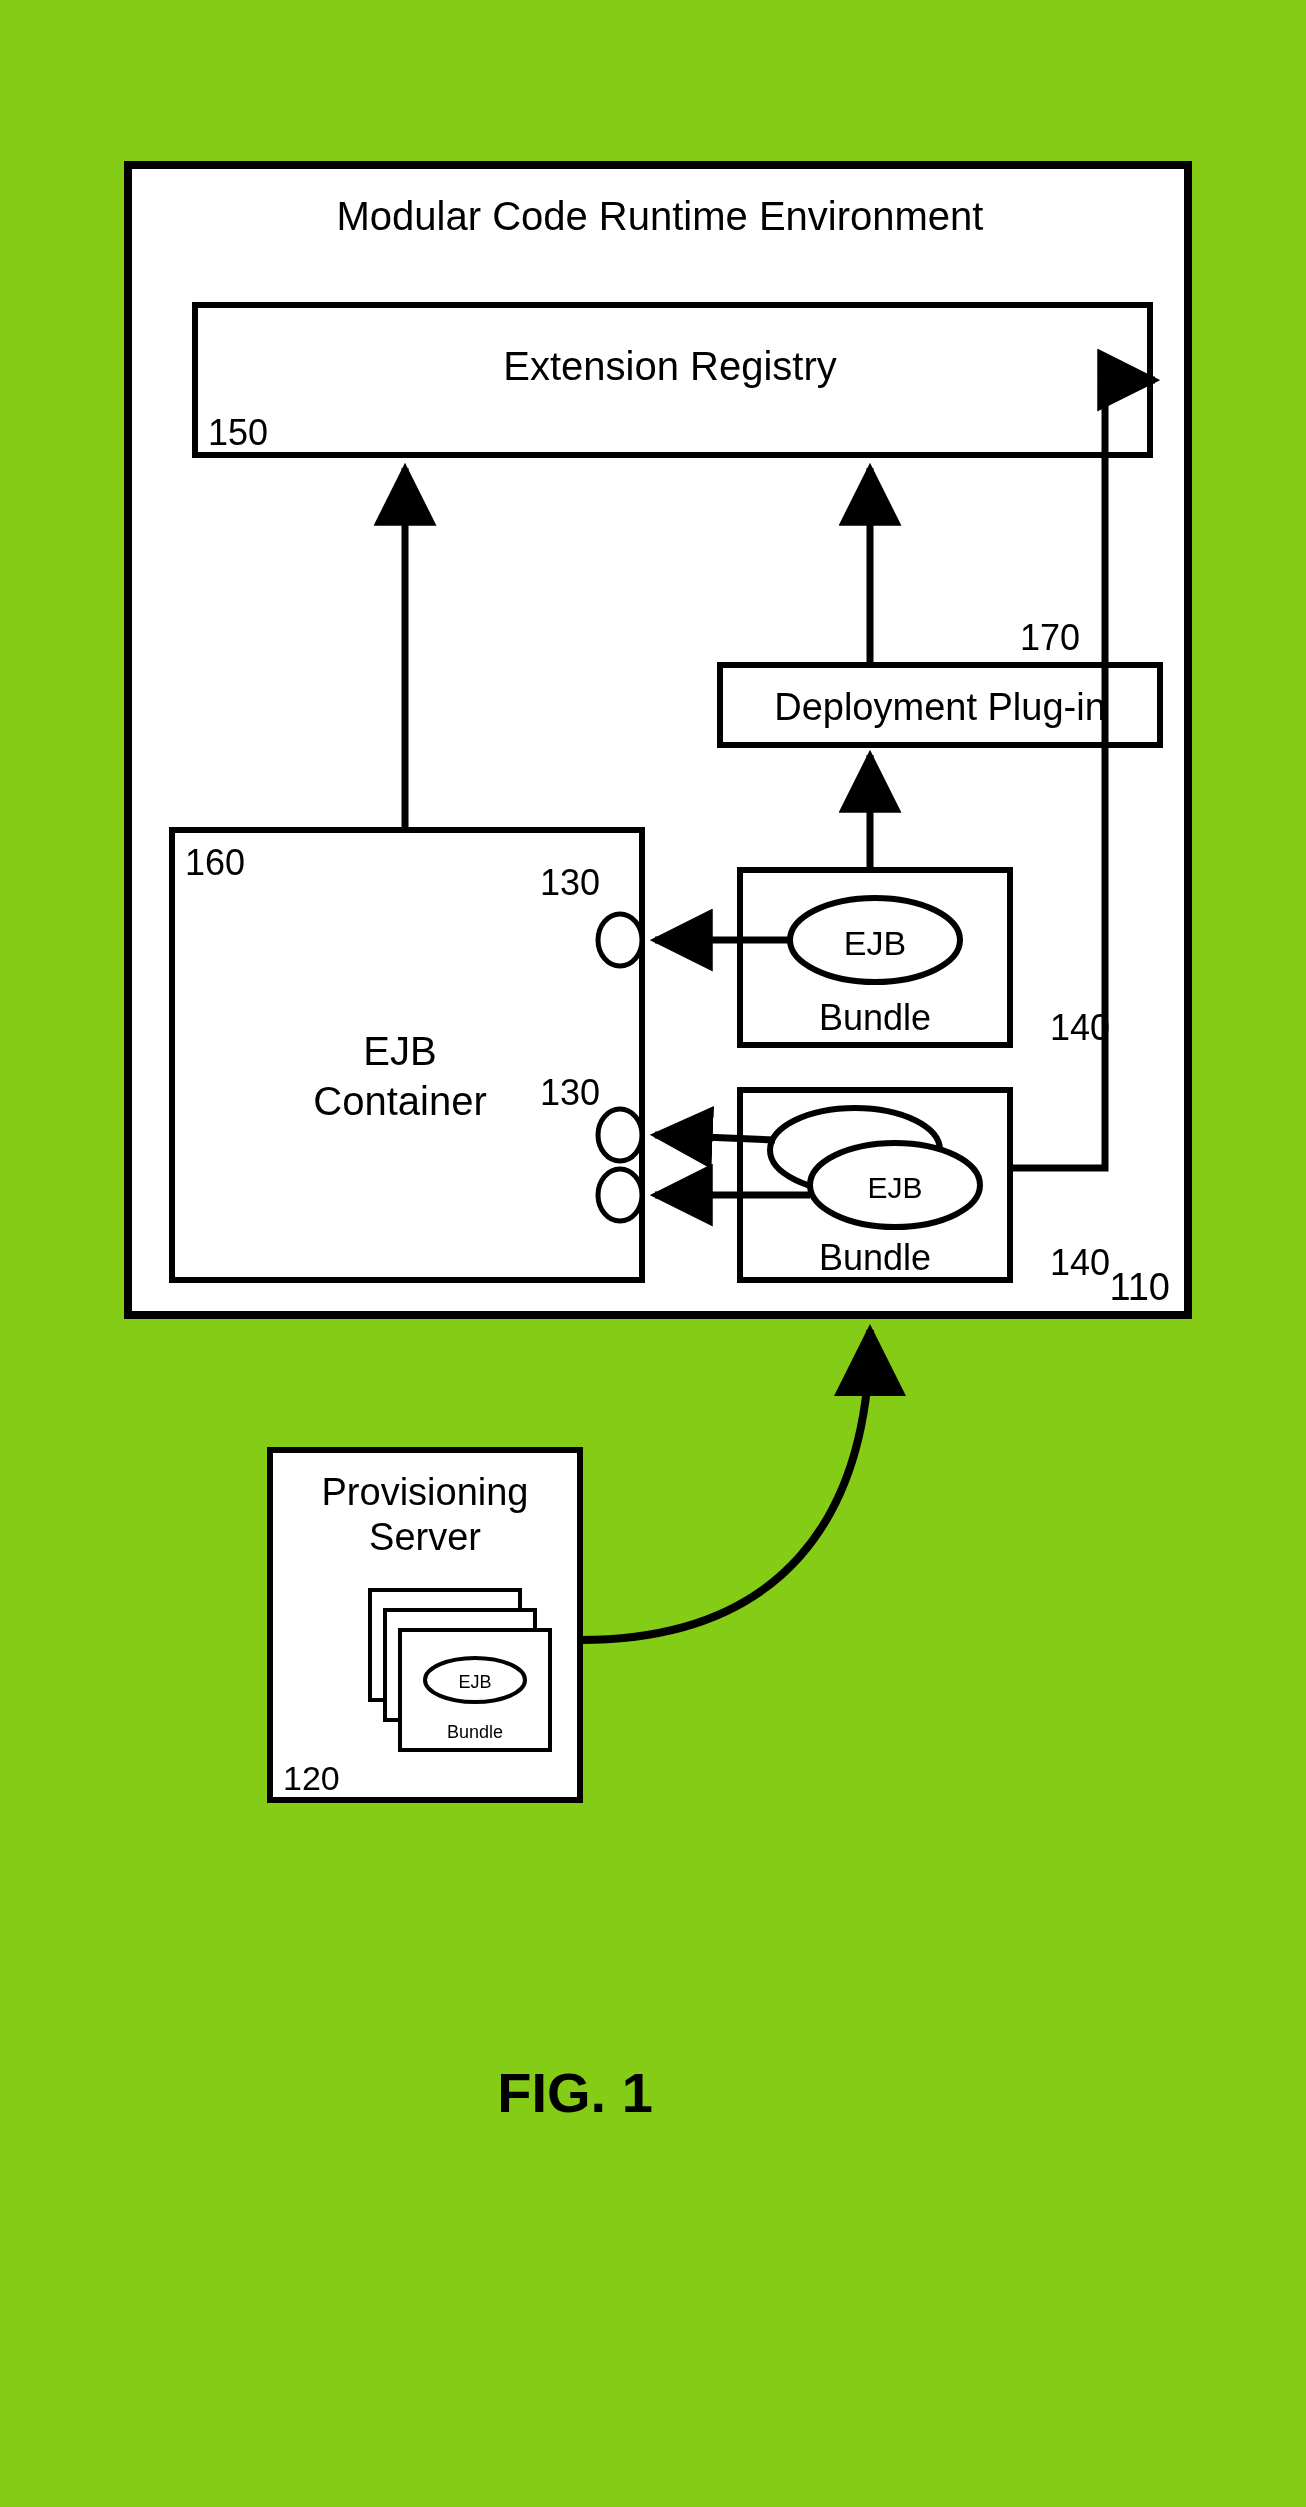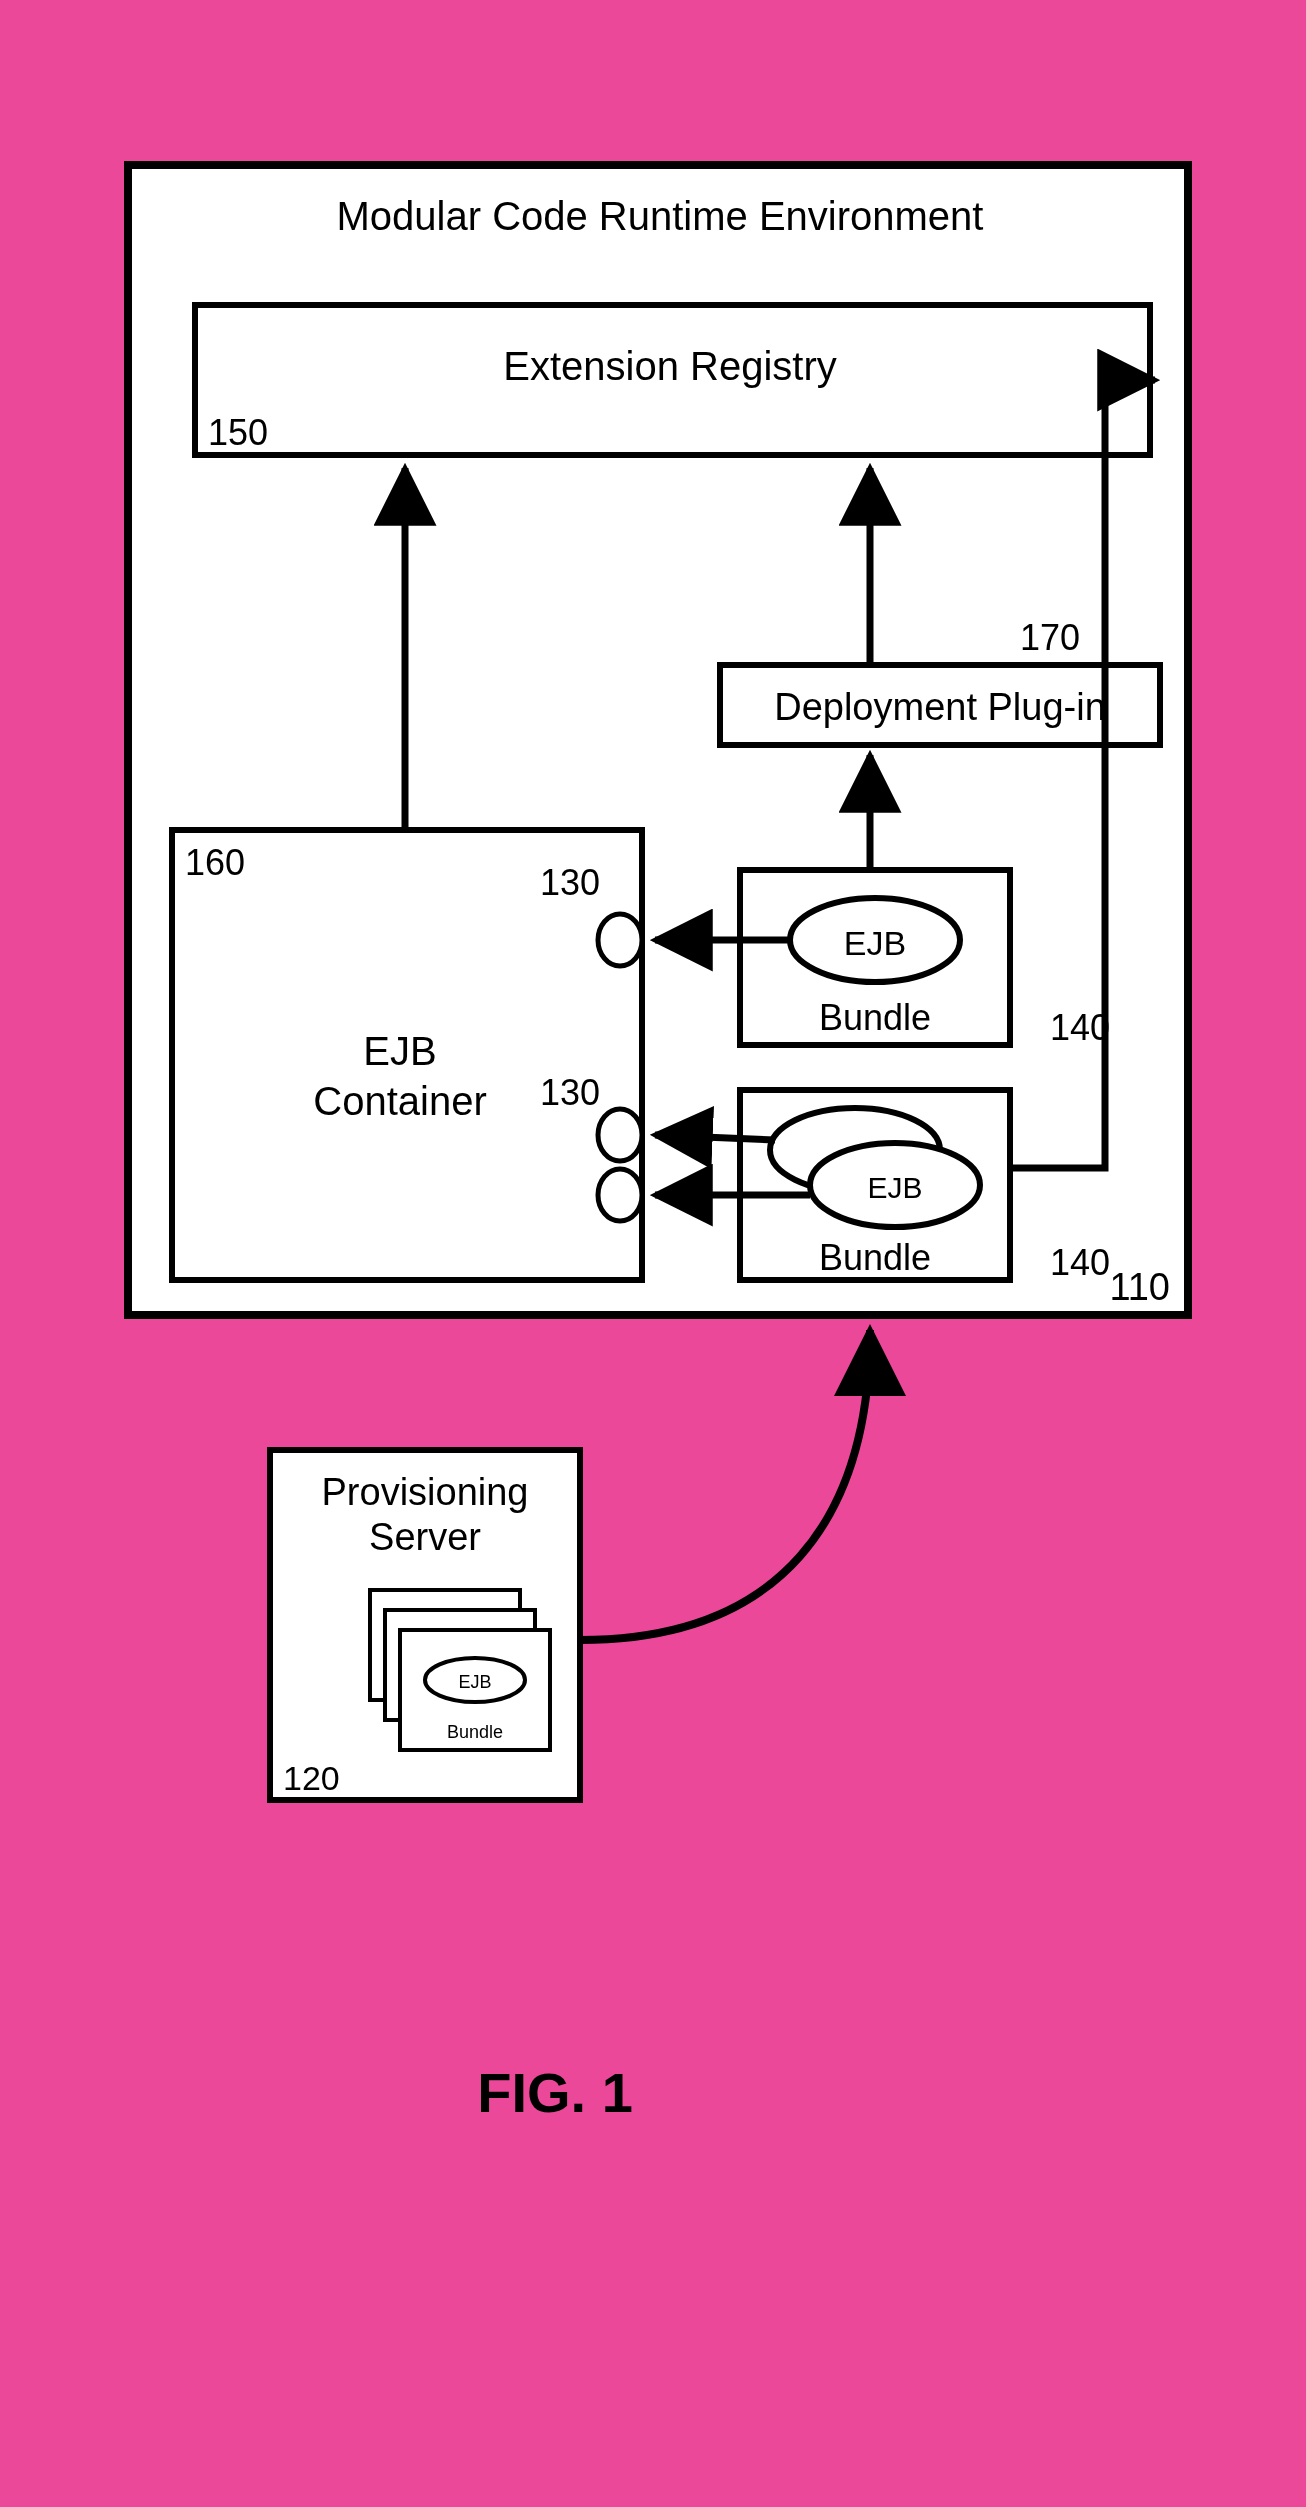--- a/index.html
+++ b/index.html
@@ -5,32 +5,33 @@
   body {
     margin: 0;
     padding: 0;
     background: #fff;
     font-family: Arial, Helvetica, sans-serif;
   }
   .page {
     width: 1306px;
     height: 2507px;
     position: relative;
-    background: #ec4899;
+    background: #84cc16;
   }
   svg {
     display: block;
   }
   .figlabel {
     position: absolute;
     left: 0;
     width: 1110px;
     text-align: center;
     font-weight: 700;
     font-size: 56px;
+    padding-left: 20px;
   }
 </style>
 </head>
 <body>
 
 <div class="page">
 <svg viewBox="0 0 1306 2507" width="1306" height="2507" xmlns="http://www.w3.org/2000/svg">
   <defs>
     <marker id="arrow" viewBox="0 0 12 12" refX="11" refY="6" markerWidth="9" markerHeight="9" orient="auto-start-reverse">
       <path d="M0,0 L12,6 L0,12 z" fill="#000"></path>

